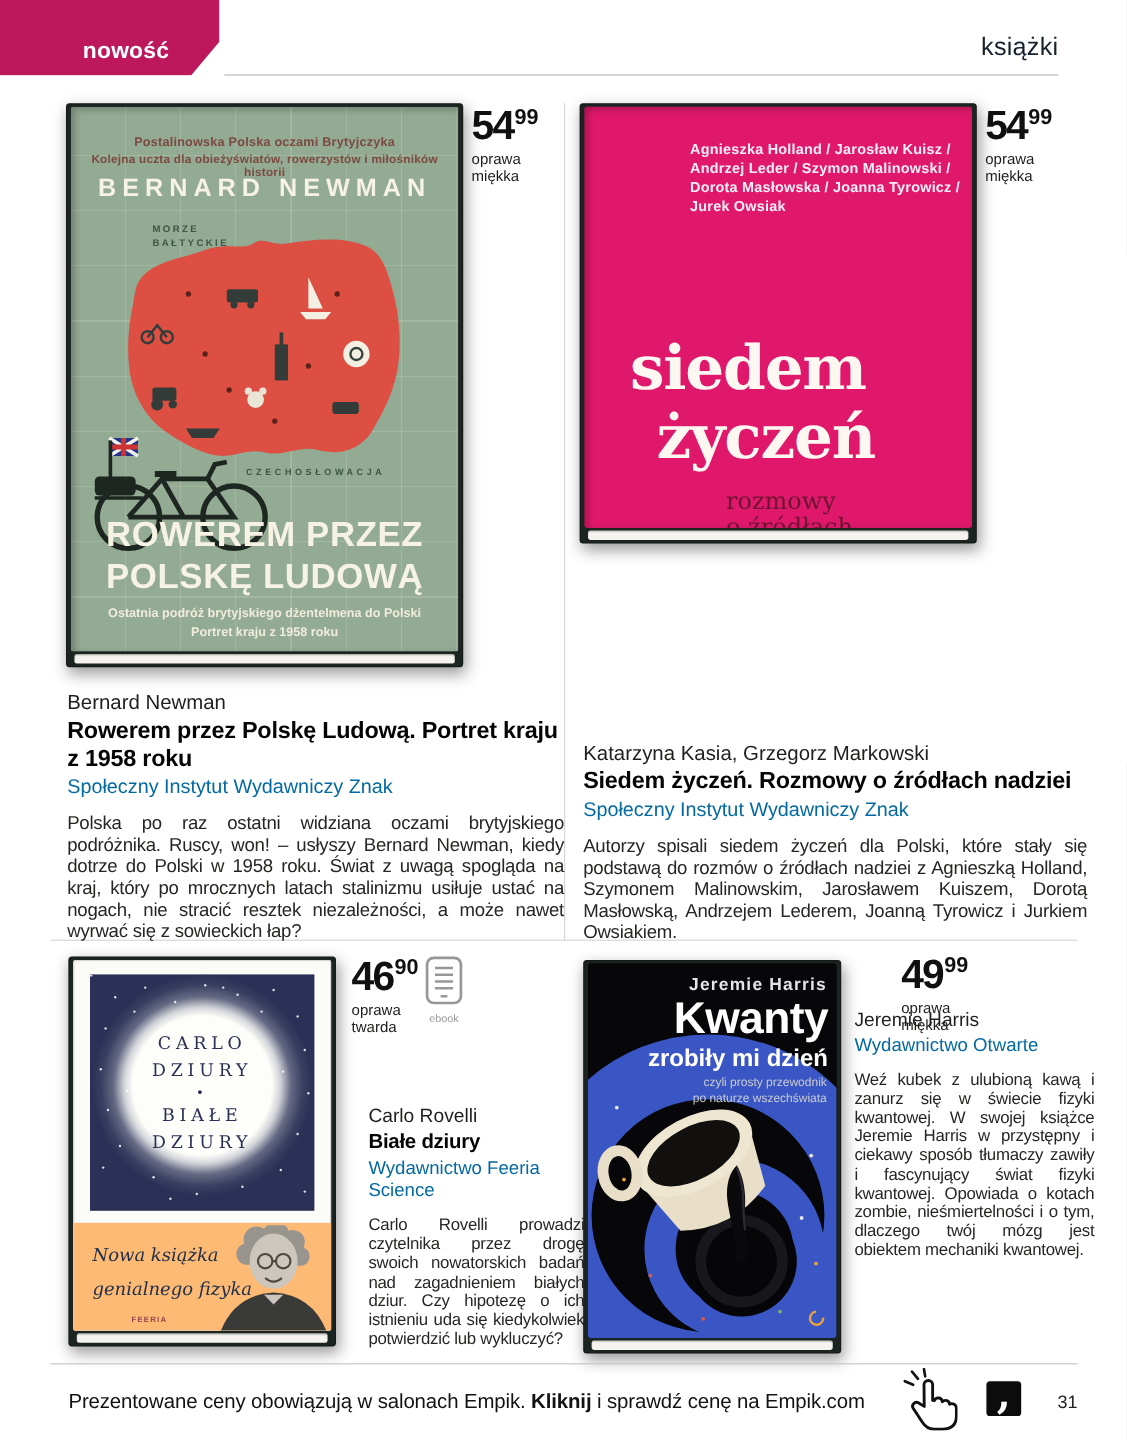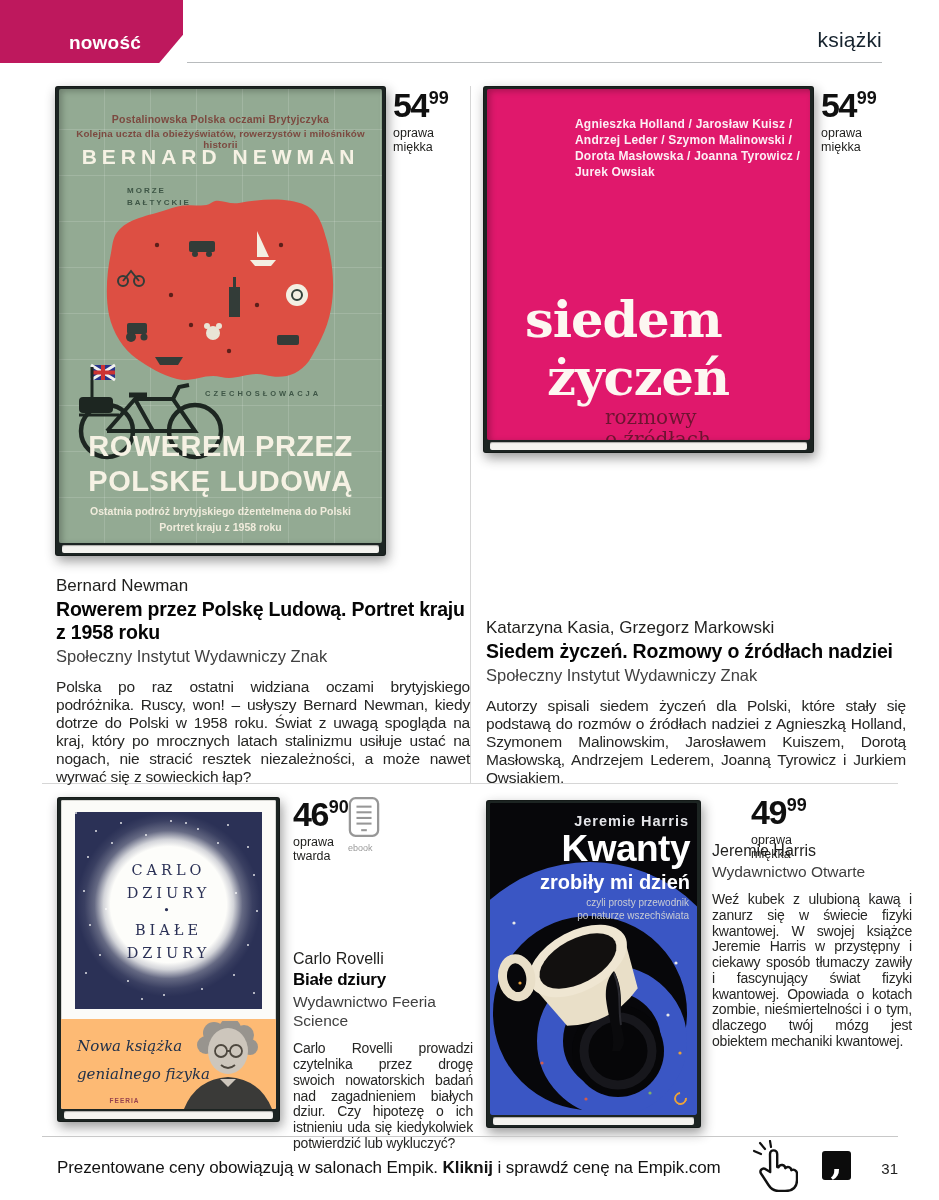--- a/index.html
+++ b/index.html
@@ -25,28 +25,28 @@
        box-shadow:inset 3px 2px 6px rgba(0,0,0,.25);}
   .pages{position:absolute;left:7px;right:7px;bottom:3px;height:8px;background:#f4f3ef;border-radius:2px;
          box-shadow:inset 0 1px 1px rgba(0,0,0,.3);}
 
   
   .price{position:absolute;color:#101010;}
   .p-main{font-size:34px;font-weight:800;letter-spacing:-1.5px;}
   .p-sup{font-size:18px;font-weight:800;vertical-align:13px;margin-left:1px;}
   .binding{margin-top:1px;font-size:12.5px;line-height:1.12;color:#1d1d1b;width:58px;}
 
-  .ebook{position:absolute;width:44px;text-align:left;color:#999;}
+  .ebook{position:absolute;width:44px;text-align:center;color:#999;}
   .ebook .lbl{font-size:9px;margin-top:1px;color:#9a9a9a;}
 
   
   .tb{position:absolute;}
   .author{font-size:17px;color:#1f1f1d;}
   .btitle{font-size:19.5px;font-weight:bold;line-height:1.18;color:#050505;margin-top:2px;letter-spacing:-.2px;}
-  .publisher{font-size:16.5px;margin-top:3px;color:#404040;line-height:1.15;}
+  .publisher{font-size:16.5px;margin-top:3px;color:#0369a1;line-height:1.15;}
   .desc{font-size:15.5px;line-height:18px;text-align:justify;color:#262624;margin-top:12px;letter-spacing:-.2px;}
   .tb.small .author{font-size:16px;}
   .tb.small .btitle{font-size:17px;line-height:1.2;}
   .tb.small .publisher{font-size:15.5px;line-height:1.22;}
   .tb.small .desc{font-size:14px;line-height:15.8px;margin-top:10px;}
 
   
   .c1{background:#93aa93;
       background-image:repeating-linear-gradient(0deg,transparent 0 45px,rgba(255,255,255,.14) 45px 46px),
                        repeating-linear-gradient(90deg,transparent 0 45px,rgba(255,255,255,.14) 45px 46px);}
@@ -54,21 +54,21 @@
   .c1 .au{position:absolute;left:0;right:0;top:56px;text-align:center;font-size:21px;font-weight:bold;
           color:#f6f2e4;letter-spacing:5px;}
   .c1 .maplbl{position:absolute;font-size:8px;letter-spacing:2px;color:#3e5646;font-weight:bold;}
   .c1 .t1,.c1 .t2{position:absolute;left:0;right:0;text-align:center;font-size:29px;font-weight:900;
           color:#f6f2e4;letter-spacing:.5px;}
   .c1 .s1,.c1 .s2{position:absolute;left:0;right:0;text-align:center;font-size:10.5px;font-weight:bold;color:#f0ecdc;}
 
   
   .c2{background:#e0186c;}
   .c2 .auline{position:absolute;left:88px;font-size:12px;font-weight:bold;color:#ffffff;opacity:.93;letter-spacing:.2px;}
-  .c2 .t{position:absolute;font-family:"DejaVu Serif",serif;font-weight:bold;color:#fdf7f1;font-size:51px;letter-spacing:-1px;margin-top:12px;}
+  .c2 .t{position:absolute;font-family:"DejaVu Serif",serif;font-weight:bold;color:#fdf7f1;font-size:51px;letter-spacing:-1px;}
   .c2 .sub{position:absolute;font-family:"DejaVu Serif",serif;color:#6d1430;font-size:20px;}
   .c2 .bottom{position:absolute;left:0;right:0;top:414px;text-align:left;font-size:13.5px;font-weight:bold;color:#fde047;}
 
   
   .c3{background:#fbfbf8;box-shadow:inset 0 0 0 1px #d8d8d4;}
   .c3 .navy{position:absolute;left:14px;top:12px;width:187px;height:197px;background:#2b3156;
         background-image:radial-gradient(circle at 50% 47%, #fdfdfa 58px, rgba(253,253,250,.8) 65px,
                          rgba(253,253,250,.28) 74px, rgba(253,253,250,.07) 84px, transparent 92px);}
   .c3 .star{position:absolute;left:0;top:0;width:2px;height:2px;border-radius:50%;background:#fff;opacity:.85;
     box-shadow:20px 18px #fff,45px 10px #fff,70px 22px #fff,95px 8px #fff,122px 16px #fff,152px 12px #fff,
@@ -257,21 +257,21 @@
       <rect x="2" y="2" width="30" height="40" rx="6" fill="none" stroke="#979797" stroke-width="2.4"></rect>
       <line x1="9" y1="11" x2="25" y2="11" stroke="#979797" stroke-width="2.2"></line>
       <line x1="9" y1="17" x2="25" y2="17" stroke="#979797" stroke-width="2.2"></line>
       <line x1="9" y1="23" x2="25" y2="23" stroke="#979797" stroke-width="2.2"></line>
       <line x1="9" y1="29" x2="25" y2="29" stroke="#979797" stroke-width="2.2"></line>
       <line x1="14" y1="36" x2="20" y2="36" stroke="#979797" stroke-width="2.2"></line>
     </svg>
     <div class="lbl">ebook</div>
   </div>
 
-  <div class="tb small" style="left:293px;top:922px;width:180px;margin-top:28px;">
+  <div class="tb small" style="left:307px;top:922px;width:180px;">
     <div class="author">Carlo Rovelli</div>
     <div class="btitle">Białe dziury</div>
     <div class="publisher">Wydawnictwo Feeria Science</div>
     <div class="desc">Carlo Rovelli prowadzi czytelnika przez drogę swoich nowatorskich badań nad zagadnieniem białych dziur. Czy hipotezę o ich istnieniu uda się kiedykolwiek potwierdzić lub wykluczyć?</div>
   </div>
 
   <div class="book" style="left:486px;top:800px;width:215px;height:328px;">
     <div class="art c4">
       <svg style="position:absolute;left:0;top:0;" width="209" height="313" viewBox="0 0 209 313">
         <rect width="209" height="313" fill="#07070a"></rect>

